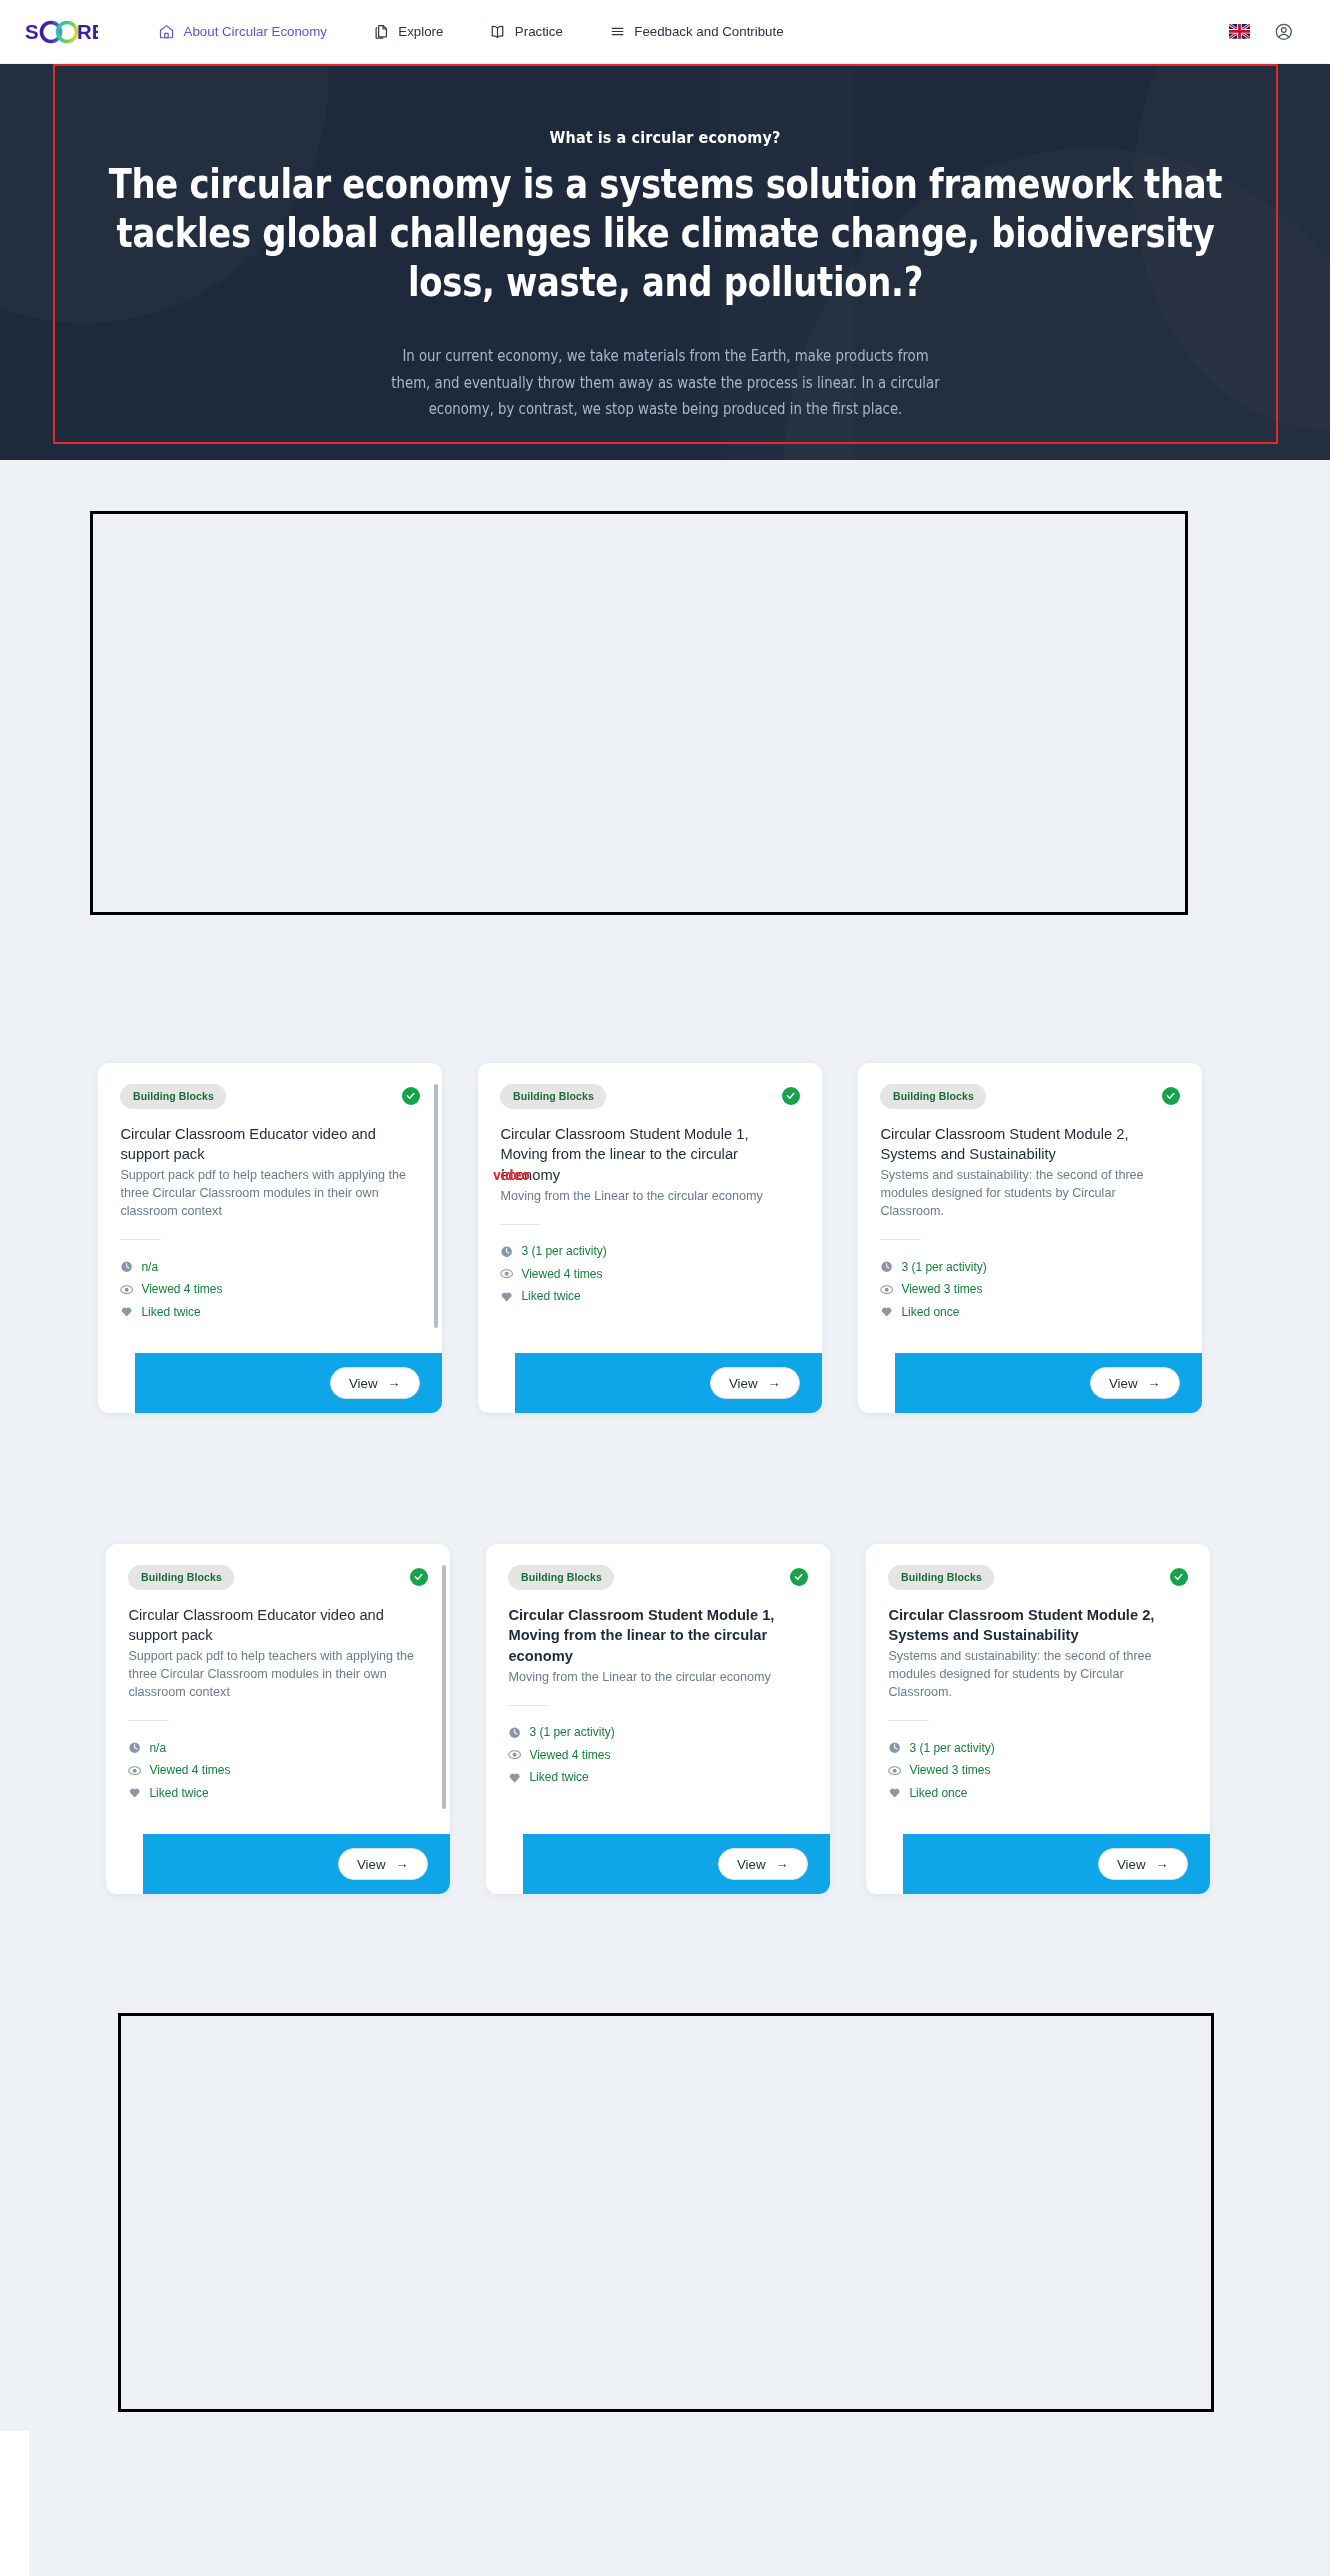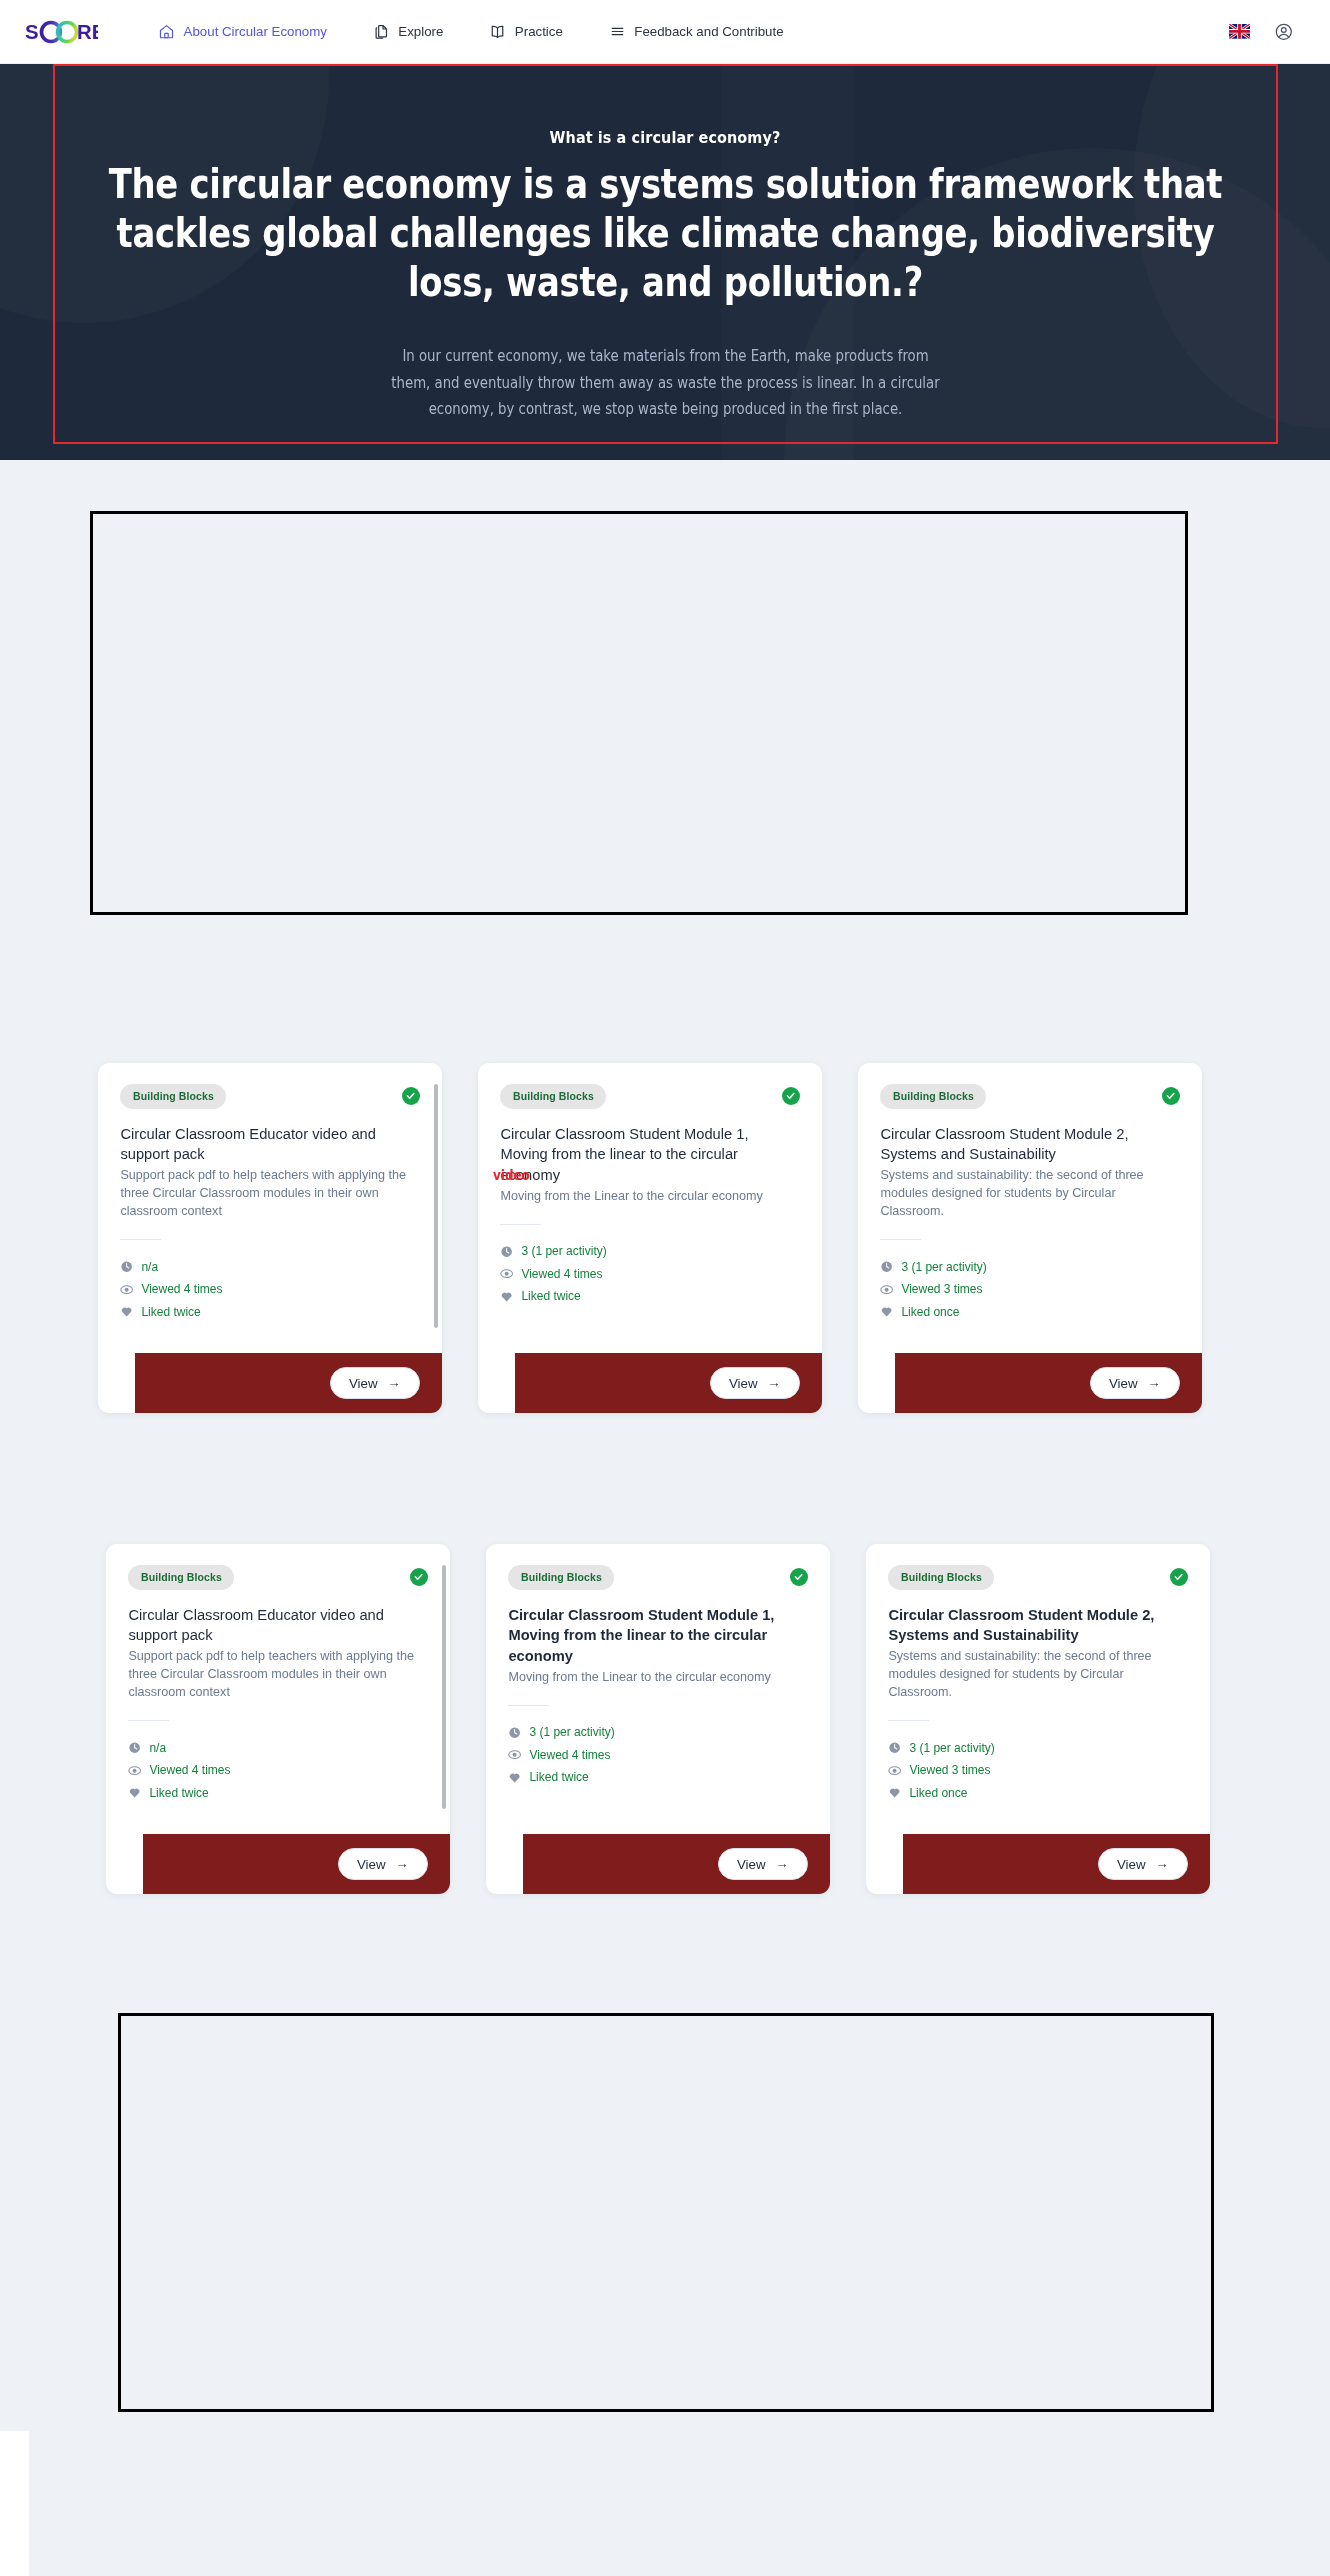--- a/index.html
+++ b/index.html
@@ -155,21 +155,21 @@
     margin-top: 18px;
     width: 41px; height: 1.4px; background: #e3e8ef;
   }
   .meta { margin-top: 19.6px; display: flex; flex-direction: column; gap: 8.4px; }
   .meta-row { display: flex; align-items: flex-start; gap: 7px; font-size: 12px; color: #15803d; }
   .meta-ico { width: 14px; height: 14px; flex: none; display: flex; align-items: center; }
   .meta-ico svg { display: block; }
 
   .card-foot {
     height: 60px;
-    background: #7f1d1d;
+    background: #0ea5e9;
     display: flex; align-items: center; justify-content: flex-end;
     padding-right: 22.4px;
     margin-left: 37px;
   }
   .view-btn {
     display: inline-flex; align-items: center; gap: 9.8px;
     border: 0.7px solid #d9e0ea; background: #ffffff;
     border-radius: 699px; padding: 7.7px 18px;
     font-size: 13.3px; color: #1e2a3a; cursor: pointer;
     font-family: "Liberation Sans", sans-serif;

